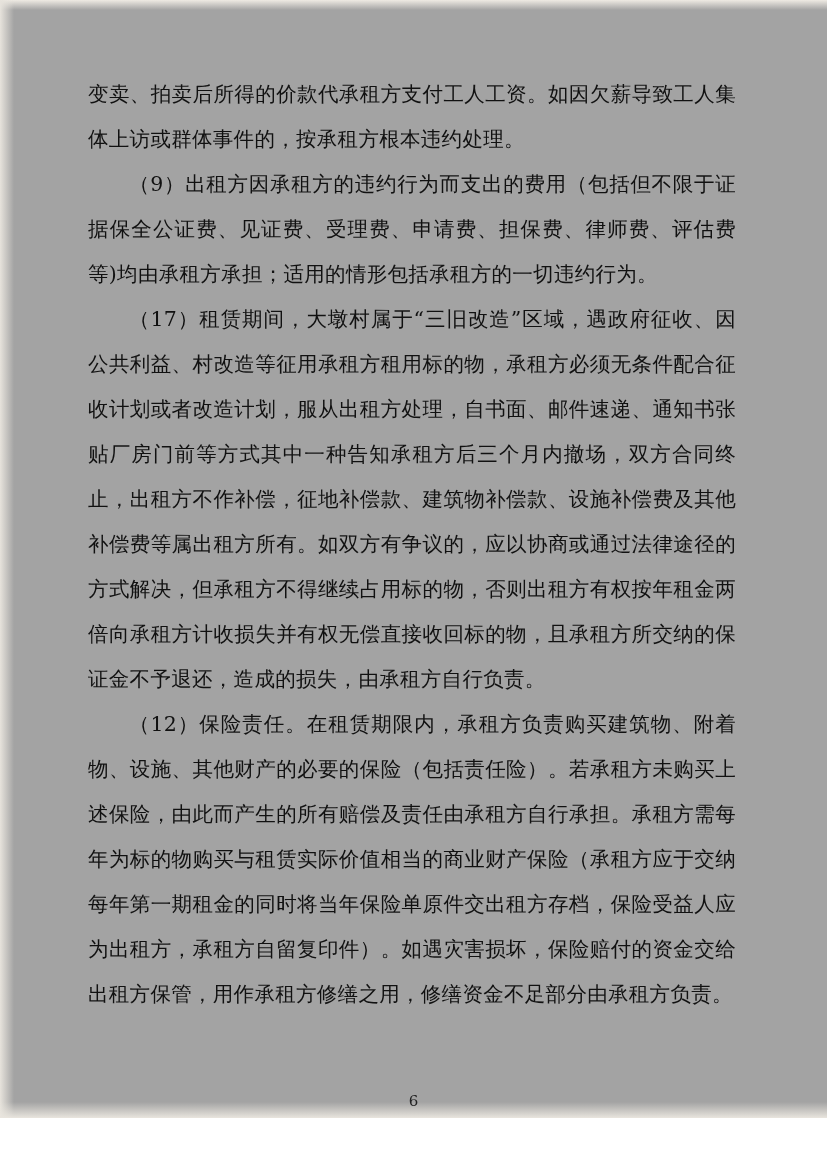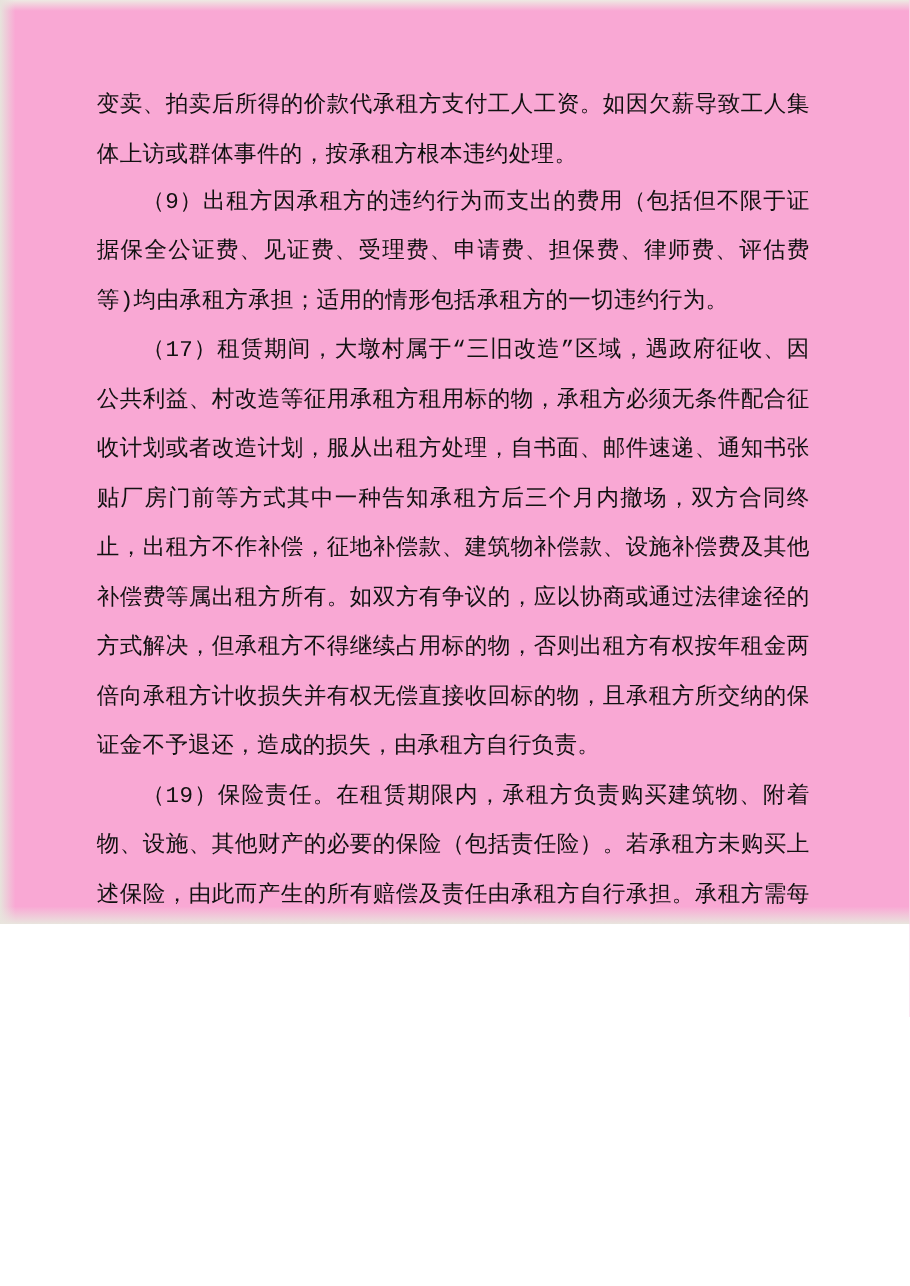--- a/index.html
+++ b/index.html
@@ -6,43 +6,42 @@
     margin: 0;
     padding: 0;
     background: #ffffff;
   }
   body {
     font-family: "DejaVu Serif", serif;
   }
   .page {
     position: relative;
     width: 827px;
-    height: 840px;
-    background: #f9a8d4;
+    height: 1118px;
+    background: #a3a3a3;
     box-sizing: border-box;
     overflow: hidden;
   }
   .page-inner {
     position: absolute;
     left: 88px;
     top: 72px;
     width: 648px;
   }
   .para {
     font-size: 20.5px;
     line-height: 45px;
     color: #111111;
     text-align: justify;
     text-justify: inter-ideograph;
     margin: 0;
     letter-spacing: 0.3px;
   }
   .indent {
     text-indent: 2em;
-    font-family: Liberation Mono, monospace;
   }
   .page-number {
     position: absolute;
     left: 0;
     right: 0;
     top: 1092px;
     text-align: center;
     font-size: 15px;
     color: #222222;
     font-family: "DejaVu Serif", serif;
@@ -78,17 +77,17 @@
 
 <div class="page">
   <div class="edge-top"></div>
   <div class="edge-left"></div>
   <div class="edge-bottom"></div>
 
   <div class="page-inner">
     <p class="para">变卖、拍卖后所得的价款代承租方支付工人工资。如因欠薪导致工人集体上访或群体事件的，按承租方根本违约处理。</p>
     <p class="para indent">（9）出租方因承租方的违约行为而支出的费用（包括但不限于证据保全公证费、见证费、受理费、申请费、担保费、律师费、评估费等)均由承租方承担；适用的情形包括承租方的一切违约行为。</p>
     <p class="para indent">（17）租赁期间，大墩村属于“三旧改造”区域，遇政府征收、因公共利益、村改造等征用承租方租用标的物，承租方必须无条件配合征收计划或者改造计划，服从出租方处理，自书面、邮件速递、通知书张贴厂房门前等方式其中一种告知承租方后三个月内撤场，双方合同终止，出租方不作补偿，征地补偿款、建筑物补偿款、设施补偿费及其他补偿费等属出租方所有。如双方有争议的，应以协商或通过法律途径的方式解决，但承租方不得继续占用标的物，否则出租方有权按年租金两倍向承租方计收损失并有权无偿直接收回标的物，且承租方所交纳的保证金不予退还，造成的损失，由承租方自行负责。</p>
-    <p class="para indent">（19）保险责任。在租赁期限内，承租方负责购买建筑物、附着物、设施、其他财产的必要的保险（包括责任险）。若承租方未购买上述保险，由此而产生的所有赔偿及责任由承租方自行承担。承租方需每年为标的物购买与租赁实际价值相当的商业财产保险（承租方应于交纳每年第一期租金的同时将当年保险单原件交出租方存档，保险受益人应为出租方，承租方自留复印件）。如遇灾害损坏，保险赔付的资金交给出租方保管，用作承租方修缮之用，修缮资金不足部分由承租方负责。</p>
+    <p class="para indent">（12）保险责任。在租赁期限内，承租方负责购买建筑物、附着物、设施、其他财产的必要的保险（包括责任险）。若承租方未购买上述保险，由此而产生的所有赔偿及责任由承租方自行承担。承租方需每年为标的物购买与租赁实际价值相当的商业财产保险（承租方应于交纳每年第一期租金的同时将当年保险单原件交出租方存档，保险受益人应为出租方，承租方自留复印件）。如遇灾害损坏，保险赔付的资金交给出租方保管，用作承租方修缮之用，修缮资金不足部分由承租方负责。</p>
   </div>
 
   <div class="page-number">6</div>
 </div>
 
 </body></html>

